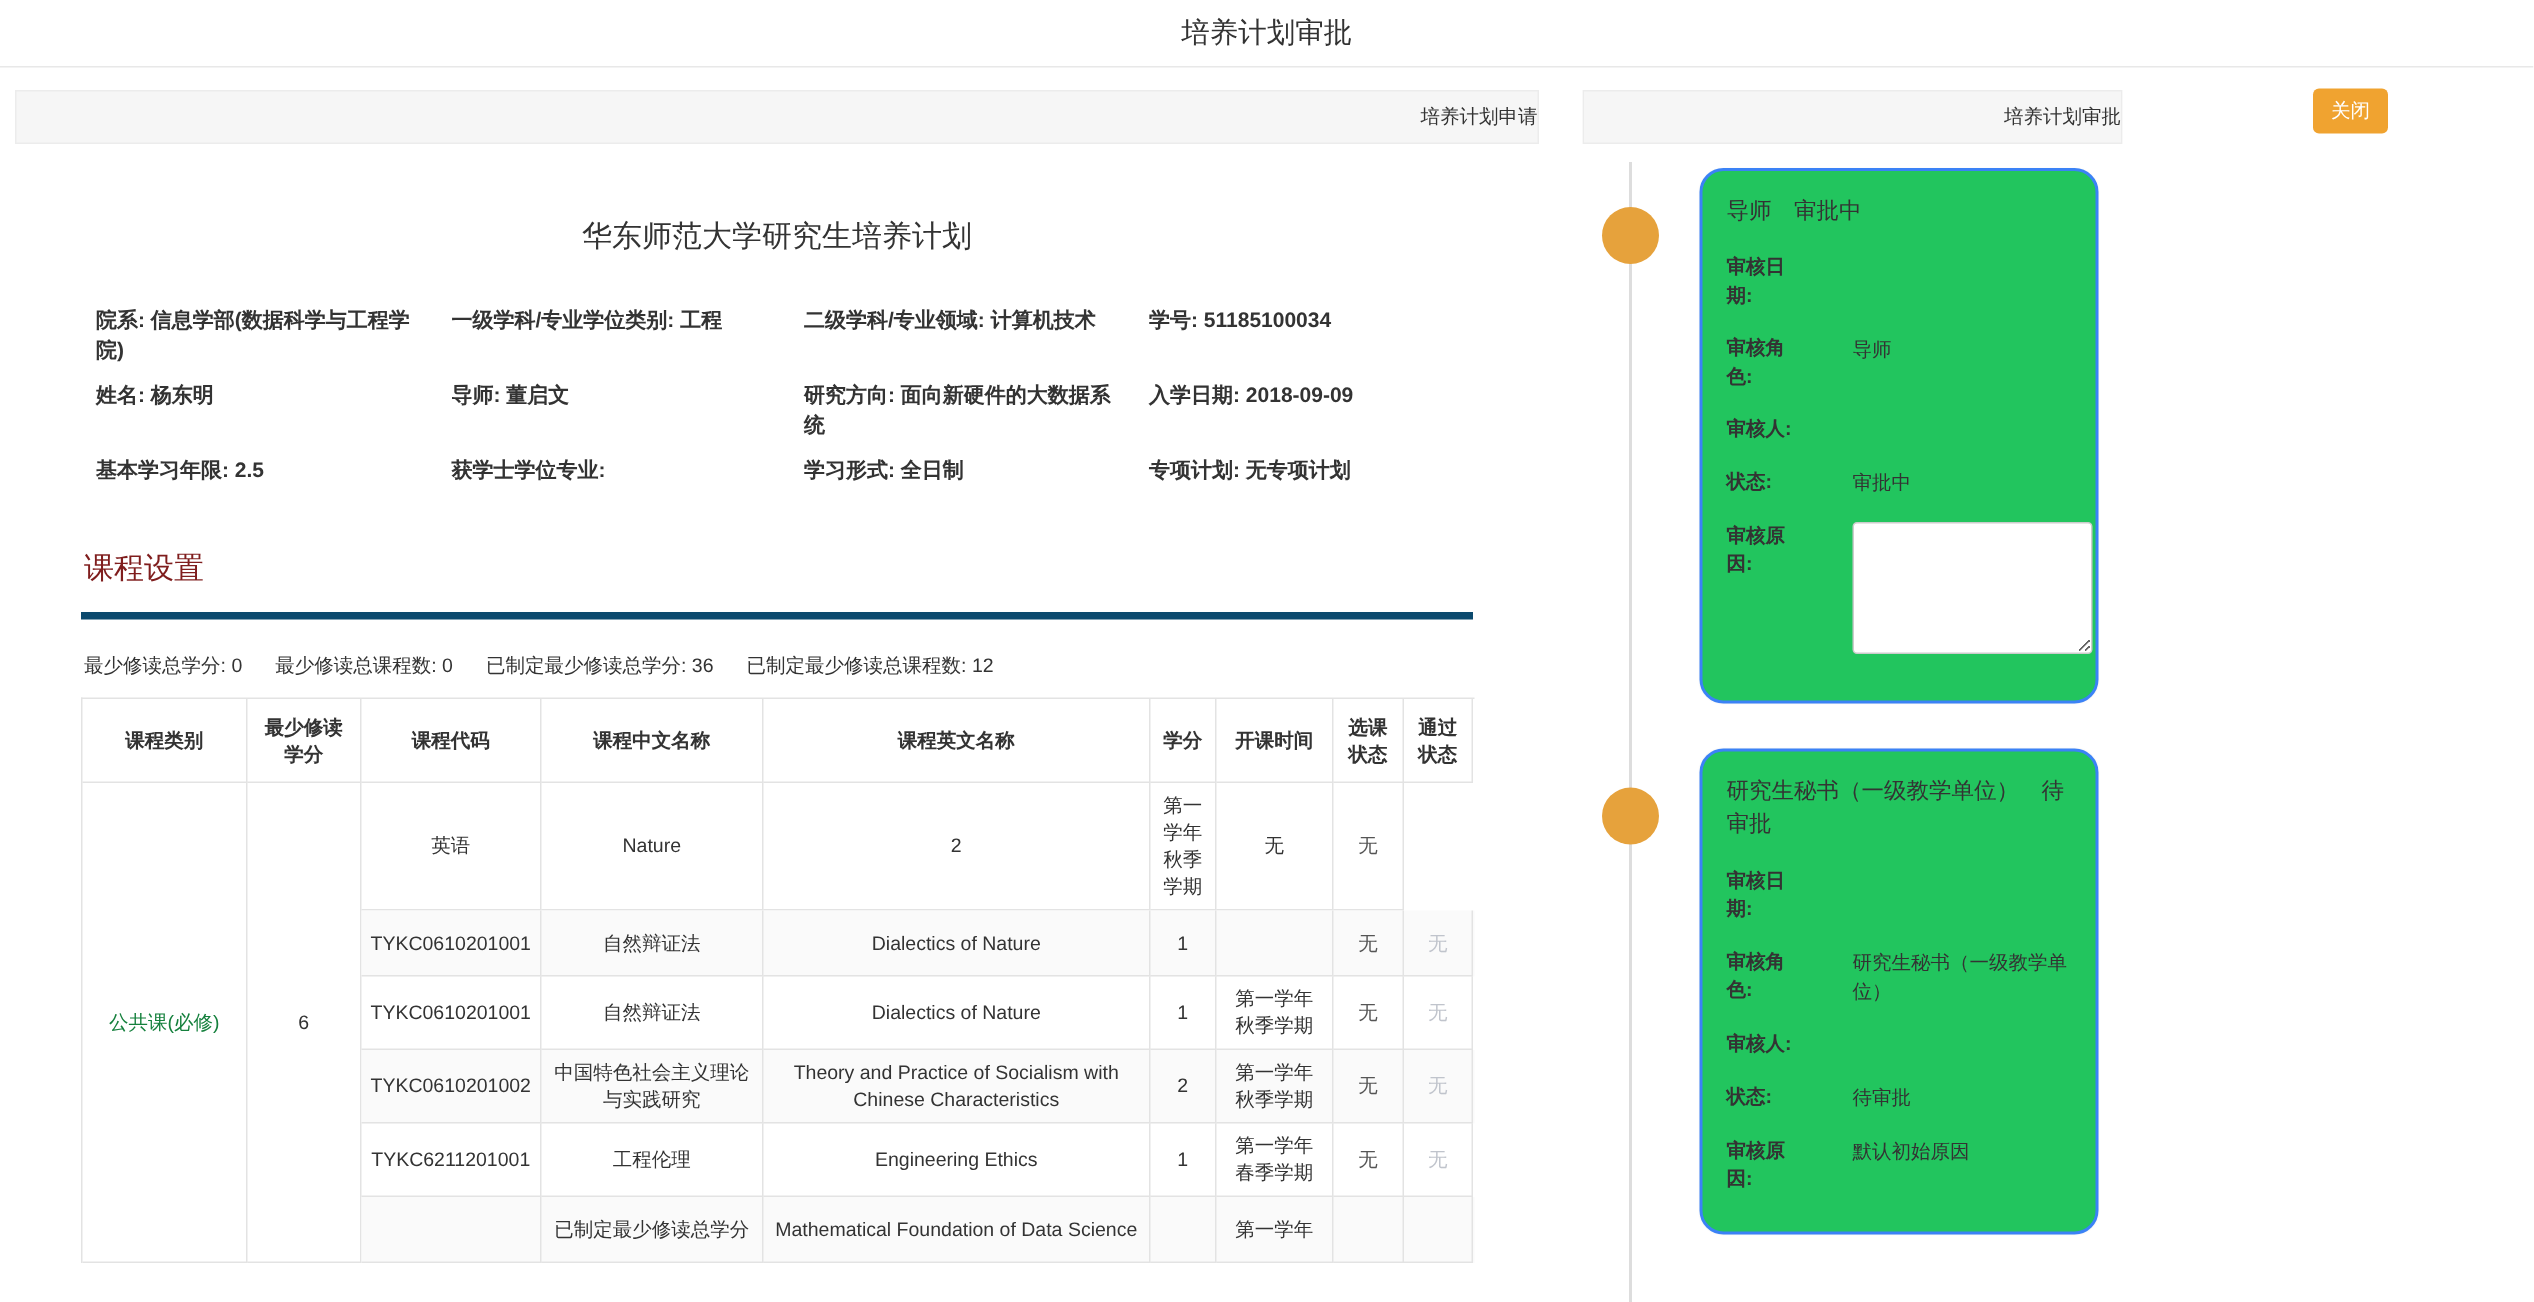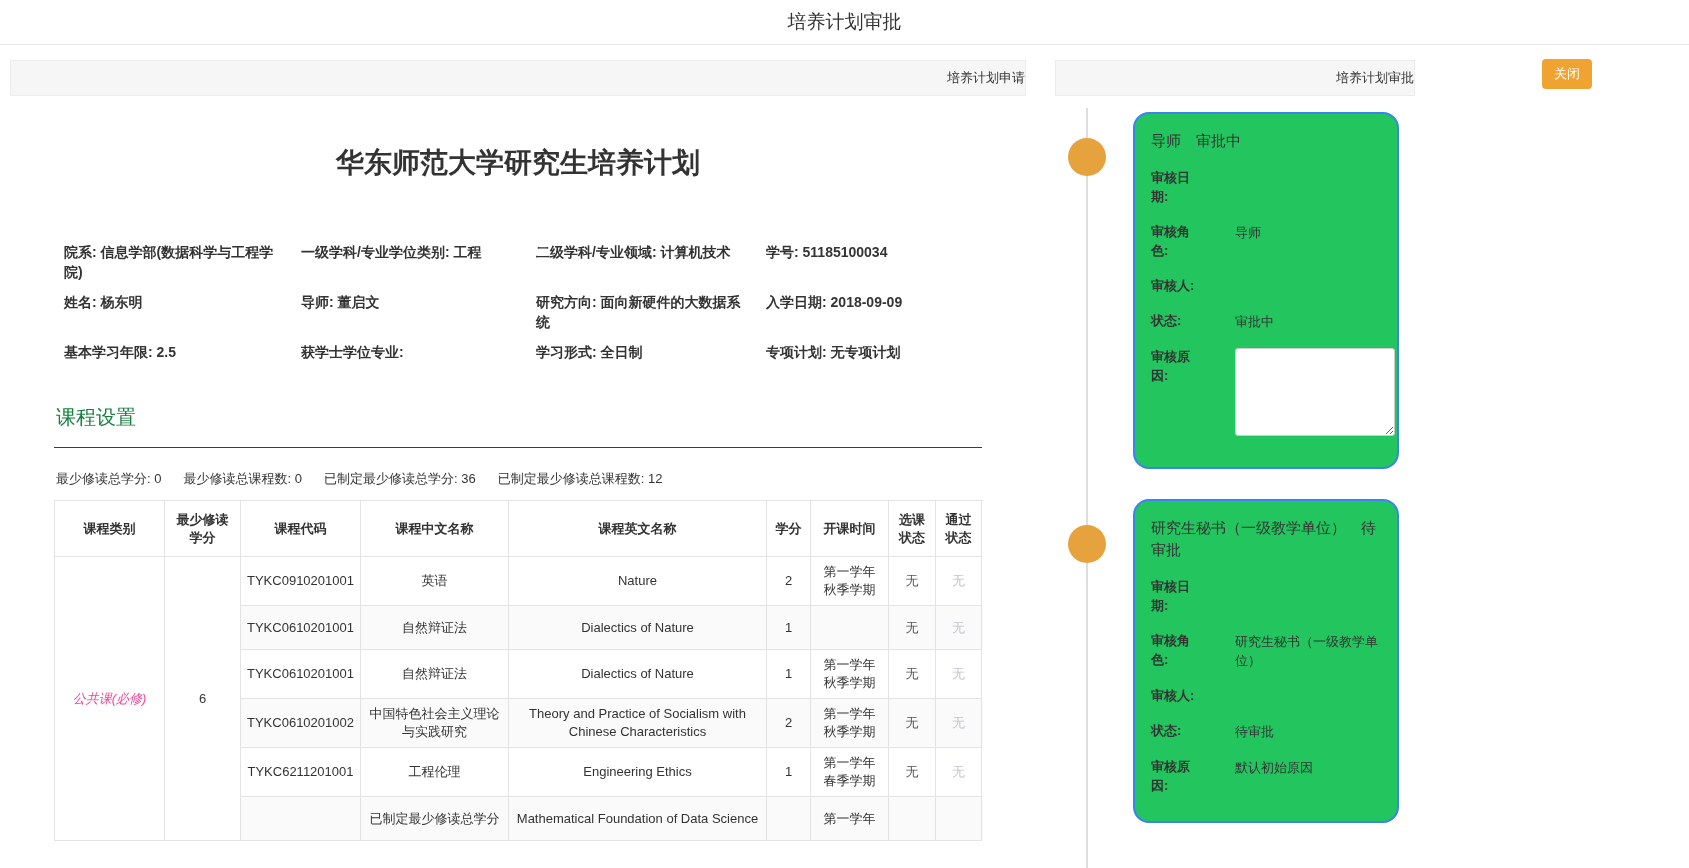--- a/index.html
+++ b/index.html
@@ -12,24 +12,24 @@
   .top-header { height:45px; border-bottom:1px solid #e8e8e8; display:flex; align-items:center; justify-content:center; background:#fff; }
   .top-title { font-size:19px; color:#333; }
 
   
   .panel-header { height:36px; background:#f6f6f6; border:1px solid #ececec; display:flex; align-items:center; justify-content:flex-end; font-size:13px; color:#333; }
   .left-panel { position:absolute; left:10px; top:60px; width:1016px; bottom:0; overflow:hidden; background:#fff; }
   .right-panel { position:absolute; left:1055px; top:60px; width:360px; bottom:0; overflow:hidden; background:#fff; }
 
   
   .left-content { padding:0 44px; }
-  .plan-title { text-align:center; font-size:28px; font-weight:bold; color:#333; margin:48px 0 60px; }
+  .plan-title { text-align:center; font-size:20px; font-weight:normal; color:#333; margin:48px 0 32px; }
   .info-grid { display:grid; grid-template-columns:237px 235px 230px auto; row-gap:10px; font-size:14px; font-weight:bold; padding-left:10px; margin-bottom:26px; }
   .info-item { line-height:20px; padding-right:20px; }
-  .section-title { font-size:20px; font-weight:normal; color:#15803d; padding:16px 0 16px 2px; border-bottom:1px solid #0c4a6e; }
+  .section-title { font-size:20px; font-weight:normal; color:#7f1d1d; padding:16px 0 16px 2px; border-bottom:5px solid #0c4a6e; }
   .stats { display:flex; gap:22px; font-size:13px; color:#333; margin:22px 0 12px; padding-left:2px; }
   .stat { white-space:nowrap; }
 
   
   .course-table { border-top:1px solid #e3e3e3; border-left:1px solid #e3e3e3; font-size:13px; color:#333; width:929px; }
   .course-table .cell, .course-table .hcell {
     display:flex; align-items:center; justify-content:center; text-align:center;
     border-right:1px solid #e3e3e3; border-bottom:1px solid #e3e3e3; padding:6px 6px; line-height:18px;
   }
   .t-head { display:flex; }
@@ -37,21 +37,21 @@
   .t-head div:nth-of-type(1){ width:110px; }
   .t-head div:nth-of-type(2){ width:76px; }
   .t-head div:nth-of-type(3){ width:120px; }
   .t-head div:nth-of-type(4){ width:148px; }
   .t-head div:nth-of-type(5){ width:258px; }
   .t-head div:nth-of-type(6){ width:44px; }
   .t-head div:nth-of-type(7){ width:78px; }
   .t-head div:nth-of-type(8){ width:47px; }
   .t-head div:nth-of-type(9){ width:46px; }
   .t-body { display:flex; align-items:stretch; }
-  .cat-cell { width:110px; color:#ec4899;font-style:italic; }
+  .cat-cell { width:110px; color:#15803d; }
   .cred-cell { width:76px; }
   .rows { flex:1; display:flex; flex-direction:column; }
   .row { display:flex; }
   .rows > div:nth-of-type(even) { background:#fafafa; }
   .row div { min-height:44px; }
   .row div:nth-of-type(1){ width:120px; }
   .row div:nth-of-type(2){ width:148px; }
   .row div:nth-of-type(3){ width:258px; }
   .row div:nth-of-type(4){ width:44px; }
   .row div:nth-of-type(5){ width:78px; white-space:pre-line; }
@@ -200,21 +200,20 @@
 
           <div class="hcell">通过
 状态</div>
         </div>
       <div class="t-body">
         <div class="cell cat-cell">公共课(必修)</div>
         <div class="cell cred-cell">6</div>
         <div class="rows">
 
             <div class="row">
-              <div class="cell">TYKC0910201001</div>
               <div class="cell">英语</div>
               <div class="cell">Nature</div>
               <div class="cell">2</div>
               <div class="cell">第一学年
 秋季学期</div>
               <div class="cell">无</div>
               <div class="cell">无</div>
             </div>
 
             <div class="row">

